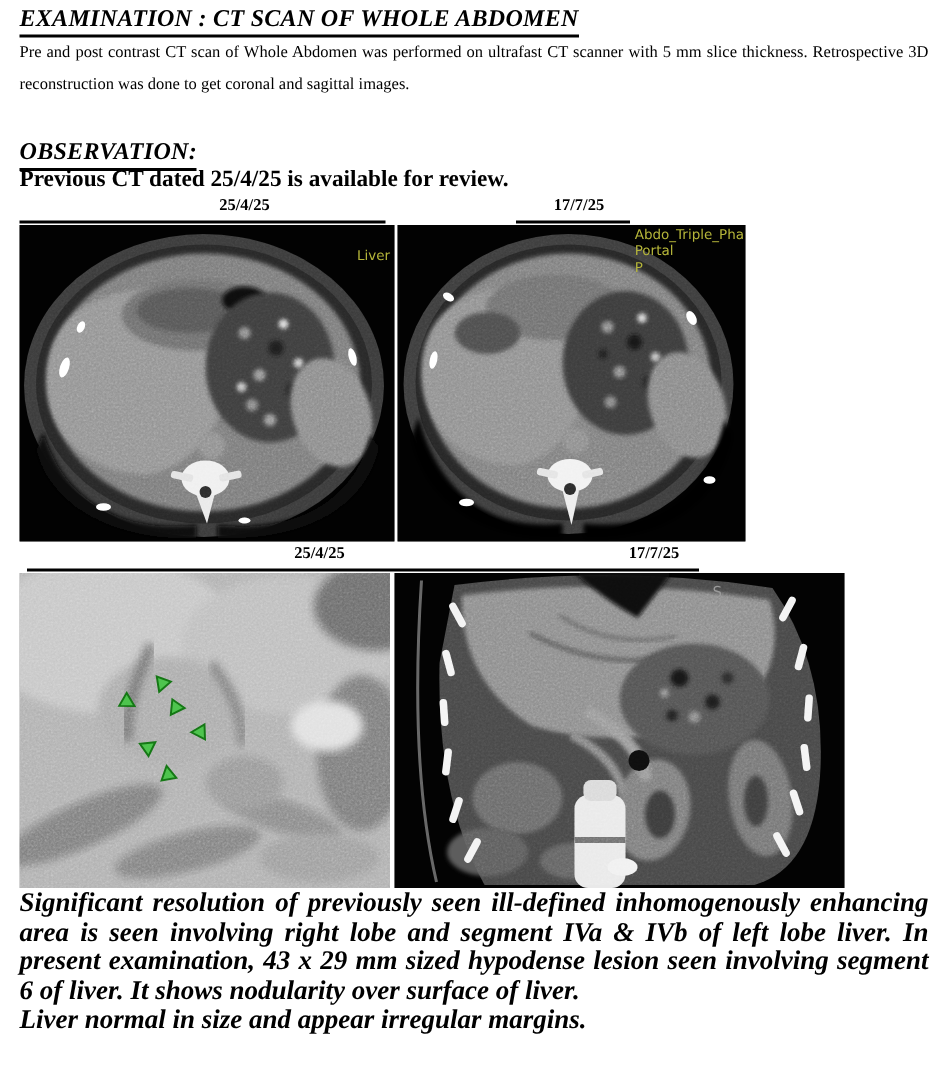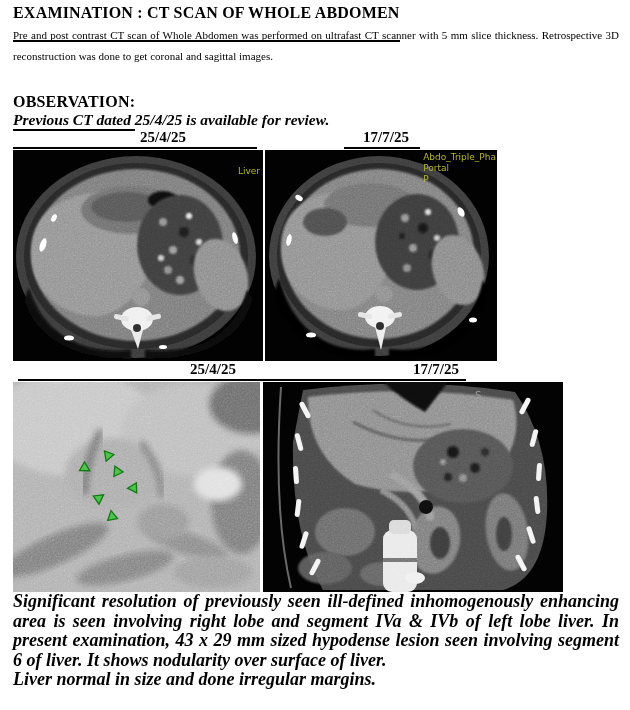--- a/index.html
+++ b/index.html
@@ -1,24 +1,24 @@
 <!DOCTYPE html>
 <html><head>
 <meta charset="utf-8">
 <style>
   html,body{margin:0;padding:0;background:#fff;}
   .page{position:relative;width:630px;height:710px;background:#ffffff;overflow:hidden;
         font-family:"Liberation Serif",serif;color:#000;}
   .abs{position:absolute;}
   .heading{font-weight:bold;font-size:16px;letter-spacing:.2px;}
-  .heading .ul{display:inline-block;border-bottom:2px solid #000;padding-bottom:18px;}
+  .heading .ul{display:inline-block;border-bottom:2px solid #000;padding-bottom:1px;font-style:italic;}
   .bodytext{font-size:11px;line-height:21px;text-align:justify;}
-  .note{font-weight:bold;font-style:italic;font-size:15.5px;}
+  .note{font-weight:bold;font-size:15.5px;}
   .datebar{border-bottom:2.5px solid #000;height:17px;}
-  .datetext{font-weight:bold;font-size:15px;text-align:center;height:19px;line-height:19px;}
+  .datetext{font-weight:bold;font-size:11px;text-align:center;height:19px;line-height:19px;}
   .imgrow{display:flex;}
   .ctbox{position:relative;background:#000;overflow:hidden;}
   .ctbox svg{display:block;}
   .overlay-yel{position:absolute;font-family:"DejaVu Sans",sans-serif;font-size:9px;
                line-height:11px;color:#b5b53a;text-align:left;}
   .overlay-s{position:absolute;font-family:"DejaVu Sans",sans-serif;font-size:10px;color:#9a9a9a;}
   .findings{font-size:18px;line-height:19.5px;text-align:justify;font-style:italic;}
   .findings .b{font-weight:bold;margin:0;}
   .findings .n{font-weight:normal;margin:0;}
 </style>
@@ -245,16 +245,16 @@
             <path d="M40,8 Q150,-6 252,10 Q287,60 284,130 Q281,196 240,208 L60,208 Q28,150 30,60 Z"></path>
           </clipPath>
         <rect width="300" height="210" clip-path="url(#clipD)" filter="url(#ctnoise)" style="mix-blend-mode:overlay" opacity="0.45"></rect>
       </svg>
       <span class="overlay-s" style="top:8px;left:212px;">S</span>
     </div>
   </div>
 
   <div class="abs findings" style="left:13px;top:592px;width:606px;">
     <p class="b">Significant resolution of previously seen ill-defined inhomogenously enhancing area is seen involving right lobe and segment IVa &amp; IVb of left lobe liver. In present examination, 43 x 29 mm sized hypodense lesion seen involving segment 6 of liver. It shows nodularity over surface of liver.</p>
-    <p class="b">Liver normal in size and done irregular margins.</p>
+    <p class="b">Liver normal in size and appear irregular margins.</p>
   </div>
 
 </div>
 
 </body></html>

